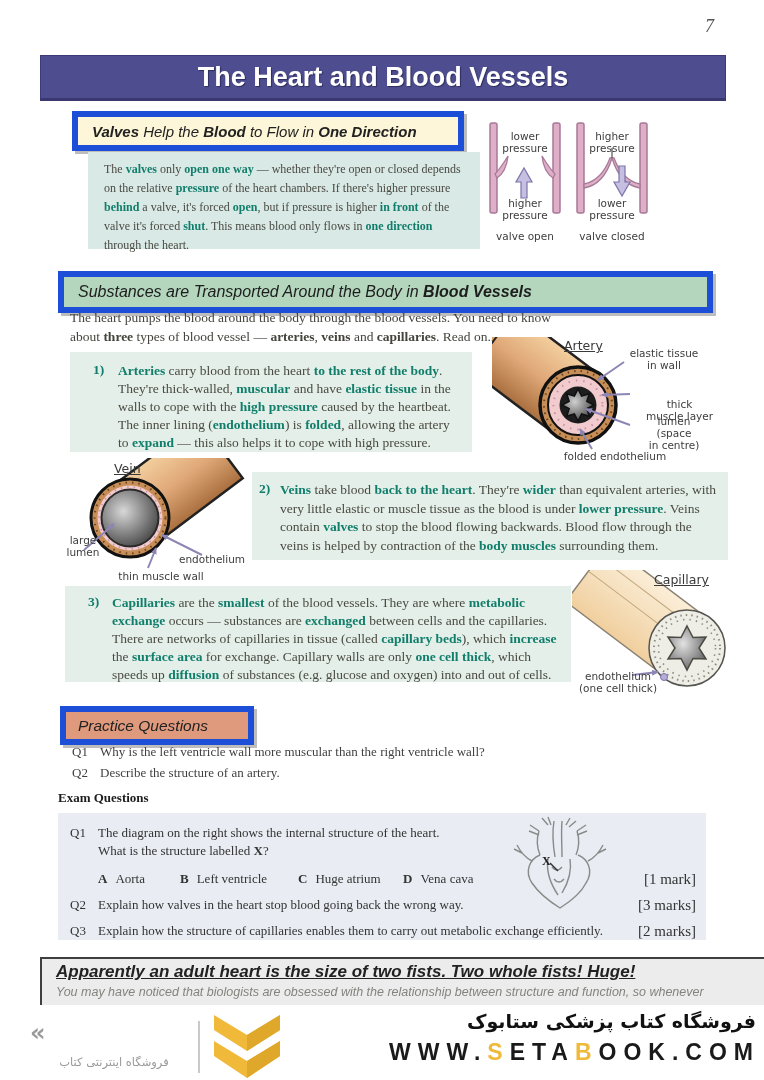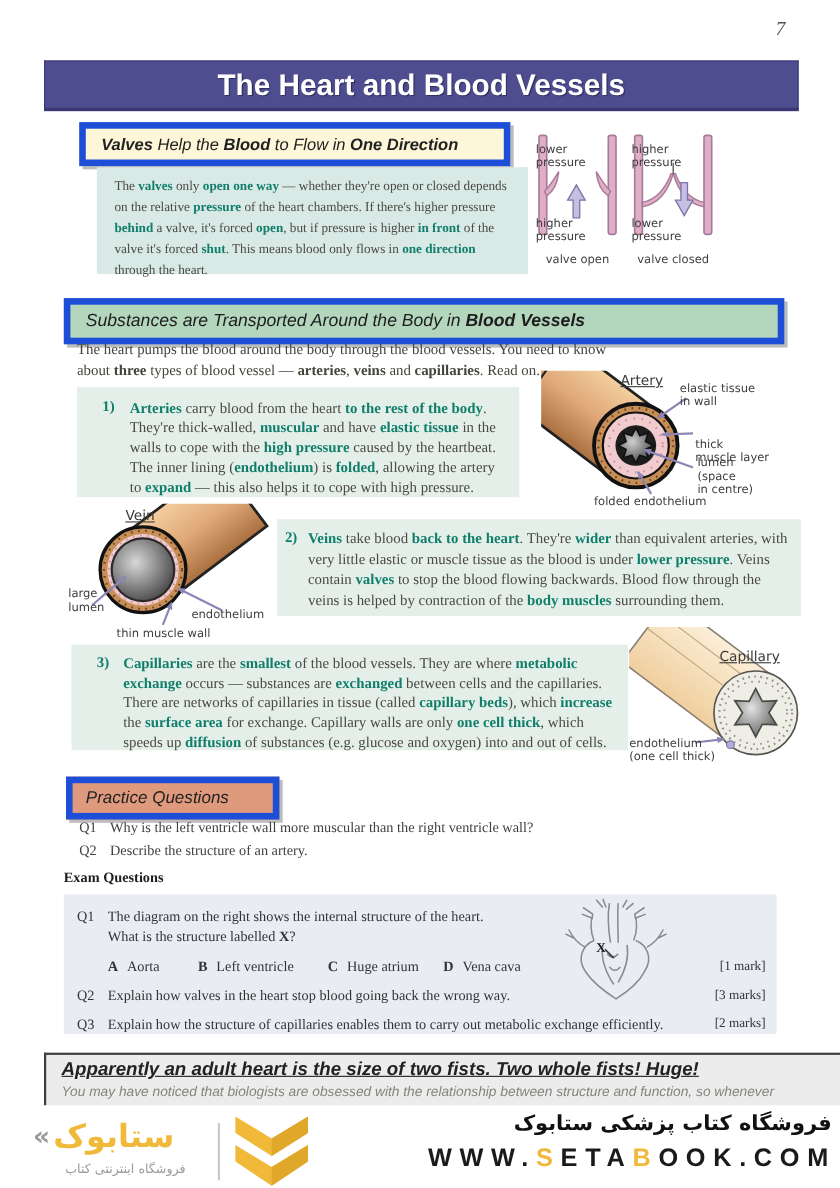--- a/index.html
+++ b/index.html
@@ -24,34 +24,34 @@
   .inum{position:absolute;font-weight:700;color:#117e6b;font-size:13.5px;}
   .itext{font-size:13.5px;color:#4a4a42;}
   .ib1 .inum{left:23px;top:10px}.ib1 .itext{margin:10px 12px 0 48px;line-height:18px;}
   .ib2 .inum{left:7px;top:9px}.ib2 .itext{margin:9px 10px 0 28px;line-height:18.5px;}
   .ib3 .inum{left:23px;top:8px}.ib3 .itext{margin:8px 12px 0 47px;line-height:18px;}
   .b{font-weight:700;}
   .hl{font-weight:700;color:#117e6b;}
   .accent{color:#f0b93a;}
   .diag{position:absolute;}
   .dlabel{position:absolute;white-space:pre-line;font:10.5px "DejaVu Sans",sans-serif;color:#3d3d3d;
-          text-align:left;line-height:12px;}
+          text-align:center;line-height:12px;}
   .dtitle{position:absolute;font:12.5px "DejaVu Sans",sans-serif;color:#3a3a3a;text-decoration:underline;}
   .vd{position:absolute;width:76px;height:126px;}
   .vd svg{position:absolute;left:0;top:0;}
   .vd .top-lab{left:0;top:10px;width:100%;}
   .vd .bot-lab{left:0;top:77px;width:100%;}
   .vcap{position:absolute;top:110px;width:100%;text-align:center;font:10.5px "DejaVu Sans",sans-serif;color:#3d3d3d;}
   .pq{position:absolute;left:72px;font-size:13px;color:#3f3f3f;}
   .pq .ql{display:inline-block;width:28px;}
   .exam-title{position:absolute;left:58px;top:790px;font:700 13px "Liberation Serif",serif;color:#1d1d1d;}
   .exam-box{position:absolute;left:58px;top:813px;width:648px;height:127px;background:#e9edf3;font-size:13px;color:#333;}
   .exam-box .abs{position:absolute;}
   .exam-box .qlab{font-size:13px;}
-  .exam-box .mark{font-size:12px;}
+  .exam-box .mark{font-size:15px;}
   .opt .letter{font-weight:700;margin-right:8px;}
   .bottom-box{position:absolute;left:40px;top:957px;width:764px;height:48px;background:#ececec;
               border:2px solid #3f3f3f;border-bottom:none;box-sizing:border-box;overflow:hidden;}
   .bottom-box .bh{margin:3px 14px 0;font:italic 600 17px "Liberation Sans",sans-serif;color:#222;
                   text-decoration:underline;white-space:nowrap;}
   .bottom-box .bt{margin:3px 14px 0;font:italic 12.5px "Liberation Sans",sans-serif;color:#84847e;white-space:nowrap;}
   .footer{position:absolute;left:0;top:1005px;width:764px;height:75px;background:#fff;}
   .logo-word{position:absolute;left:30px;top:8px;width:165px;height:40px;display:flex;align-items:center;gap:3px;}
   .logo-word .q{font:700 24px "DejaVu Sans",sans-serif;color:#9a9a9a;}
   .logo-word .w{font:700 29px "DejaVu Sans",sans-serif;color:#f0b93a;direction:rtl;}
@@ -222,21 +222,21 @@
         <line x1="-10" y1="58" x2="100" y2="58" stroke="#c3a87e" stroke-width="1"></line>
         <line x1="-10" y1="76" x2="100" y2="76" stroke="#c3a87e" stroke-width="1"></line>
       </g>
       <circle cx="115" cy="78" r="38" fill="#efeee6" stroke="#55544e" stroke-width="1.5"></circle>
       <circle cx="115" cy="78" r="33" fill="none" stroke="#8f8e84" stroke-width="2" stroke-dasharray="1.5 4"></circle>
       <circle cx="115" cy="78" r="28.5" fill="none" stroke="#8f8e84" stroke-width="1.6" stroke-dasharray="1.5 5"></circle>
       <path d="M115,56 L121,67.6 L134,67 L127,78 L134,89 L121,88.4 L115,100 L109,88.4 L96,89 L103,78 L96,67 L109,67.6 Z" fill="url(#gLumC)" stroke="#4a4a44" stroke-width="1.5"></path>
       <circle cx="92" cy="107" r="3.5" fill="#b6aed8" stroke="#7b74a8" stroke-width="1"></circle>
       <line x1="60" y1="105" x2="86" y2="102" stroke="#8d86b5" stroke-width="2" marker-end="url(#ahC)"></line>
     </svg>
-    <div class="dtitle" style="left:82px;top:19px;text-decoration:underline;">Capillary</div>
+    <div class="dtitle" style="left:82px;top:2px;text-decoration:underline;">Capillary</div>
     <div class="dlabel" style="left:0px;top:100px;width:92px;">endothelium
 (one cell thick)</div>
   </div>
 
   <div class="box-head practice-head">
     <span>Practice Questions</span>
   </div>
   <div class="pq" style="top:744px;">
     <span class="ql">Q1</span><span>Why is the left ventricle wall more muscular than the right ventricle wall?</span>
   </div>
@@ -281,21 +281,20 @@
   </div>
 
   <div class="bottom-box">
     <div class="bh">Apparently an adult heart is the size of two fists.  Two whole fists!  Huge!</div>
     <div class="bt">You may have noticed that biologists are obsessed with the relationship between structure and function, so whenever</div>
   </div>
 
   <div class="footer">
     <div class="logo-word">
       <span class="q">«</span>
-      <span class="w">ستابوک</span>
     </div>
     <div class="logo-tag">فروشگاه اینترنتی کتاب</div>
     <div class="logo-div"></div>
     <svg class="logo-chev" width="74" height="64" viewBox="0 0 74 64">
       <path d="M4,0 L37,20 L70,0 L70,15 L37,36 L4,15 Z" fill="#f0b93a"></path>
       <path d="M37,20 L70,0 L70,15 L37,36 Z" fill="#e0a82b"></path>
       <path d="M4,26 L37,46 L70,26 L70,41 L37,63 L4,41 Z" fill="#f0b93a"></path>
       <path d="M37,46 L70,26 L70,41 L37,63 Z" fill="#e0a82b"></path>
     </svg>
     <div class="store-fa">فروشگاه کتاب پزشکی ستابوک</div>

